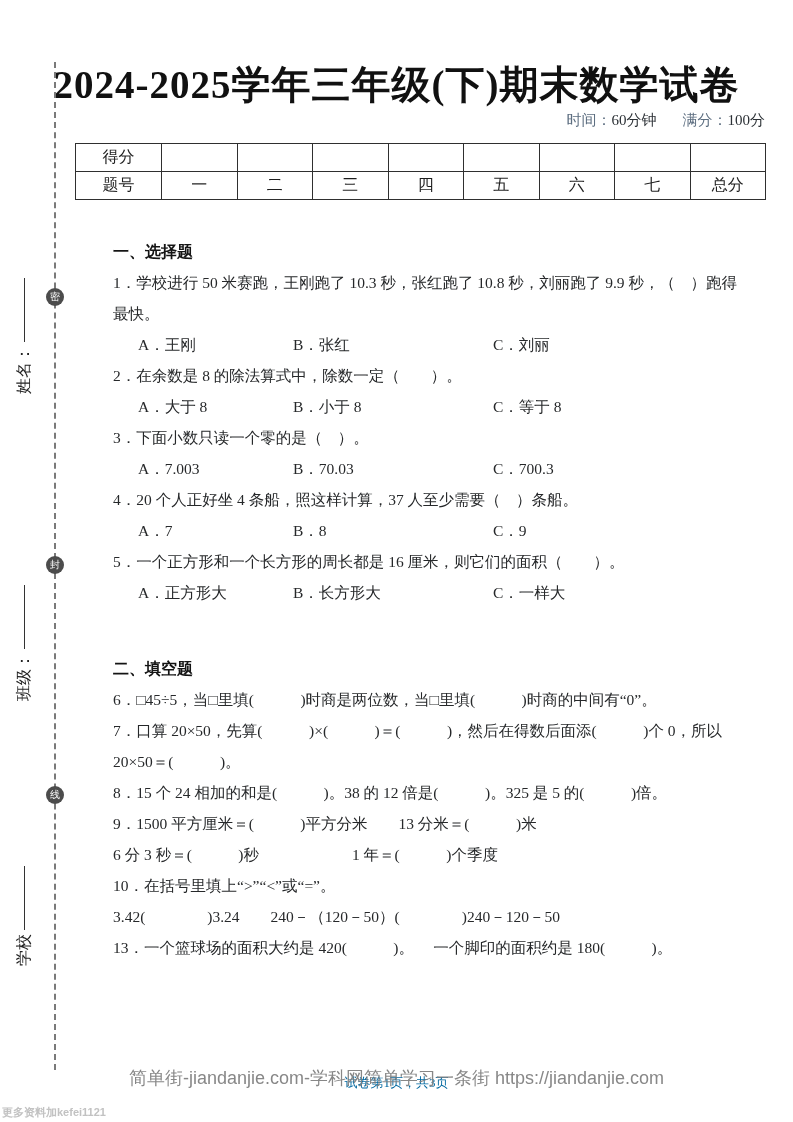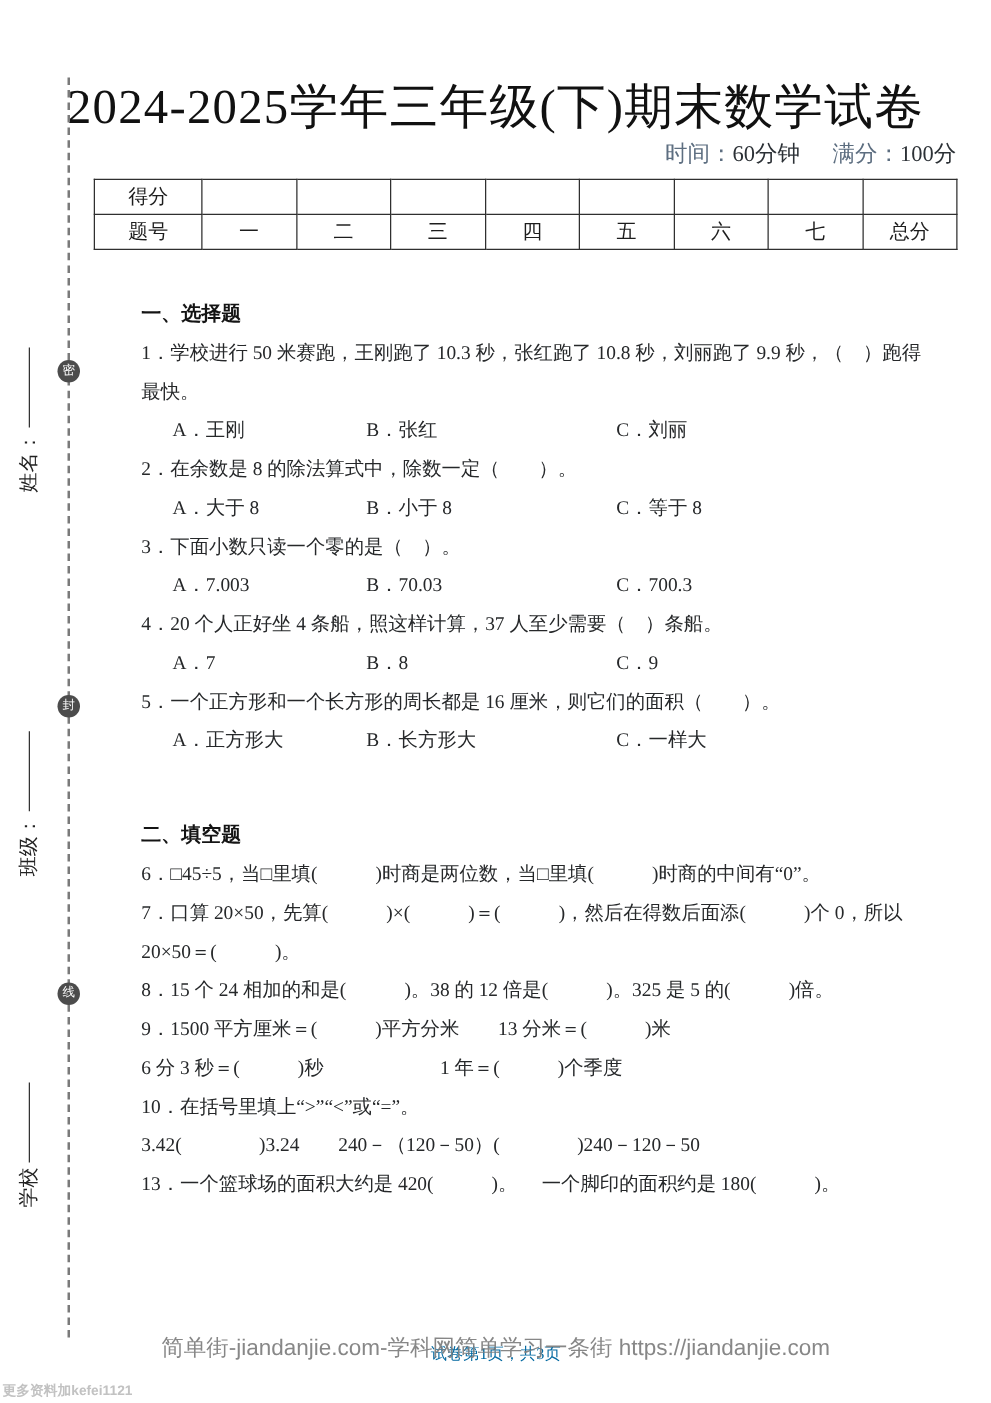--- a/index.html
+++ b/index.html
@@ -1,22 +1,22 @@
 <!DOCTYPE html>
 <html><head>
 <meta charset="utf-8">
 <style>
   html,body{margin:0;padding:0;background:#fff;}
   .page{position:relative;width:793px;height:1122px;background:#fff;overflow:hidden;
         font-family:"Liberation Serif","DejaVu Serif",serif;color:#26282a;}
 
   
   .title{position:absolute;top:58px;left:0;width:100%;text-align:center;
-         font-size:39px;font-weight:normal;letter-spacing:1px;color:#111;}
-  .meta{position:absolute;top:111px;right:28px;font-size:18px;white-space:nowrap;}
+         font-size:39px;font-weight:bold;letter-spacing:1px;color:#111;}
+  .meta{position:absolute;top:111px;right:28px;font-size:15px;white-space:nowrap;}
   .meta .lbl{color:#5d6e80;}
   .meta .val{color:#2c3136;}
   .meta .gap{display:inline-block;width:26px;}
 
   
   table.score{position:absolute;left:75px;top:143px;width:691px;
               border-collapse:collapse;table-layout:fixed;}
   table.score td{border:1.6px solid #2f2f2f;height:27px;text-align:center;
                  font-size:16px;color:#1d1d1d;padding:0;}
   table.score td.first{width:85px;}

